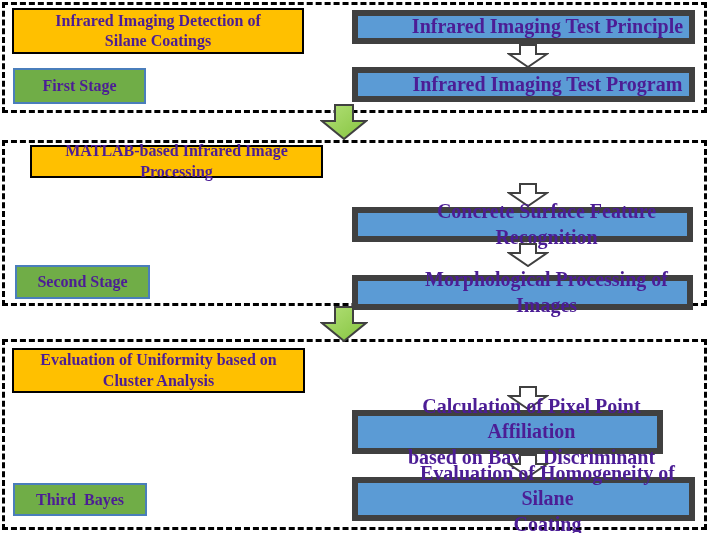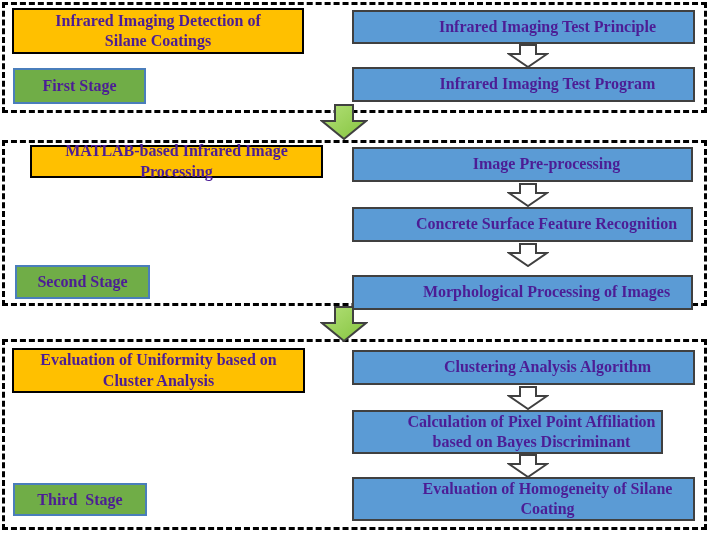--- a/index.html
+++ b/index.html
@@ -36,22 +36,22 @@
     font-size: 16px;
     line-height: 1.28;
   }
   .stage-box {
     background: #70AD47;
     border: 2px solid #4a7ebb;
     font-size: 16px;
   }
   .step-box {
     background: #5B9BD5;
-    border: 2px solid #404040;
-    font-size: 16px;
+    border: 6px solid #404040;
+    font-size: 20px;
     line-height: 1.28;
     padding-left: 48px;
   }
   svg.harrow { position: absolute; }
   svg.garrow { position: absolute; z-index: 10; }
 </style>
 </head>
 <body>
 
 <div class="page">
@@ -88,23 +88,20 @@
 
   <div class="section" style="top:140px; height:166px;">
     <div class="box title-box" style="left:25px; top:2px; width:293px; height:33px;">
       <span class="label">MATLAB-based Infrared Image
 Processing</span>
     </div>
     <div class="box stage-box" style="left:10px; top:122px; width:135px; height:34px;">
       <span class="label">Second Stage</span>
     </div>
 
-    <div class="box step-box" style="left:347px; top:4px; width:341px; height:35px;">
-      <span class="label">Image Pre-processing</span>
-    </div>
     <svg class="harrow" style="left:502px; top:40px;" width="42" height="24" viewBox="0 0 42 24">
       <path d="M13,1 L29,1 L29,10 L40,10 L21,23 L2,10 L13,10 Z" fill="#ffffff" stroke="#404040" stroke-width="2"></path>
     </svg>
     <div class="box step-box" style="left:347px; top:64px; width:341px; height:35px;justify-content:center;">
       <span class="label">Concrete Surface Feature Recognition</span>
     </div>
     <svg class="harrow" style="left:502px; top:100px;" width="42" height="24" viewBox="0 0 42 24">
       <path d="M13,1 L29,1 L29,10 L40,10 L21,23 L2,10 L13,10 Z" fill="#ffffff" stroke="#404040" stroke-width="2"></path>
     </svg>
     <div class="box step-box" style="left:347px; top:132px; width:341px; height:35px;">
@@ -121,26 +118,23 @@
     </defs>
     <path d="M15,1 L33,1 L33,17 L46,17 L24,35 L2,17 L15,17 Z" fill="url(#gg2)" stroke="#404040" stroke-width="2"></path>
   </svg>
 
   <div class="section" style="top:339px; height:191px;">
     <div class="box title-box" style="left:7px; top:6px; width:293px; height:45px;">
       <span class="label">Evaluation of Uniformity based on
 Cluster Analysis</span>
     </div>
     <div class="box stage-box" style="left:8px; top:141px; width:134px; height:33px;">
-      <span class="label">Third  Stage</span>
+      <span class="label">Third  Bayes</span>
     </div>
 
-    <div class="box step-box" style="left:347px; top:8px; width:343px; height:35px;">
-      <span class="label">Clustering Analysis Algorithm</span>
-    </div>
     <svg class="harrow" style="left:502px; top:44px;" width="42" height="24" viewBox="0 0 42 24">
       <path d="M13,1 L29,1 L29,10 L40,10 L21,23 L2,10 L13,10 Z" fill="#ffffff" stroke="#404040" stroke-width="2"></path>
     </svg>
     <div class="box step-box" style="left:347px; top:68px; width:311px; height:44px;">
       <span class="label">Calculation of Pixel Point Affiliation
 based on Bayes Discriminant</span>
     </div>
     <svg class="harrow" style="left:502px; top:112px;" width="42" height="24" viewBox="0 0 42 24">
       <path d="M13,1 L29,1 L29,10 L40,10 L21,23 L2,10 L13,10 Z" fill="#ffffff" stroke="#404040" stroke-width="2"></path>
     </svg>

